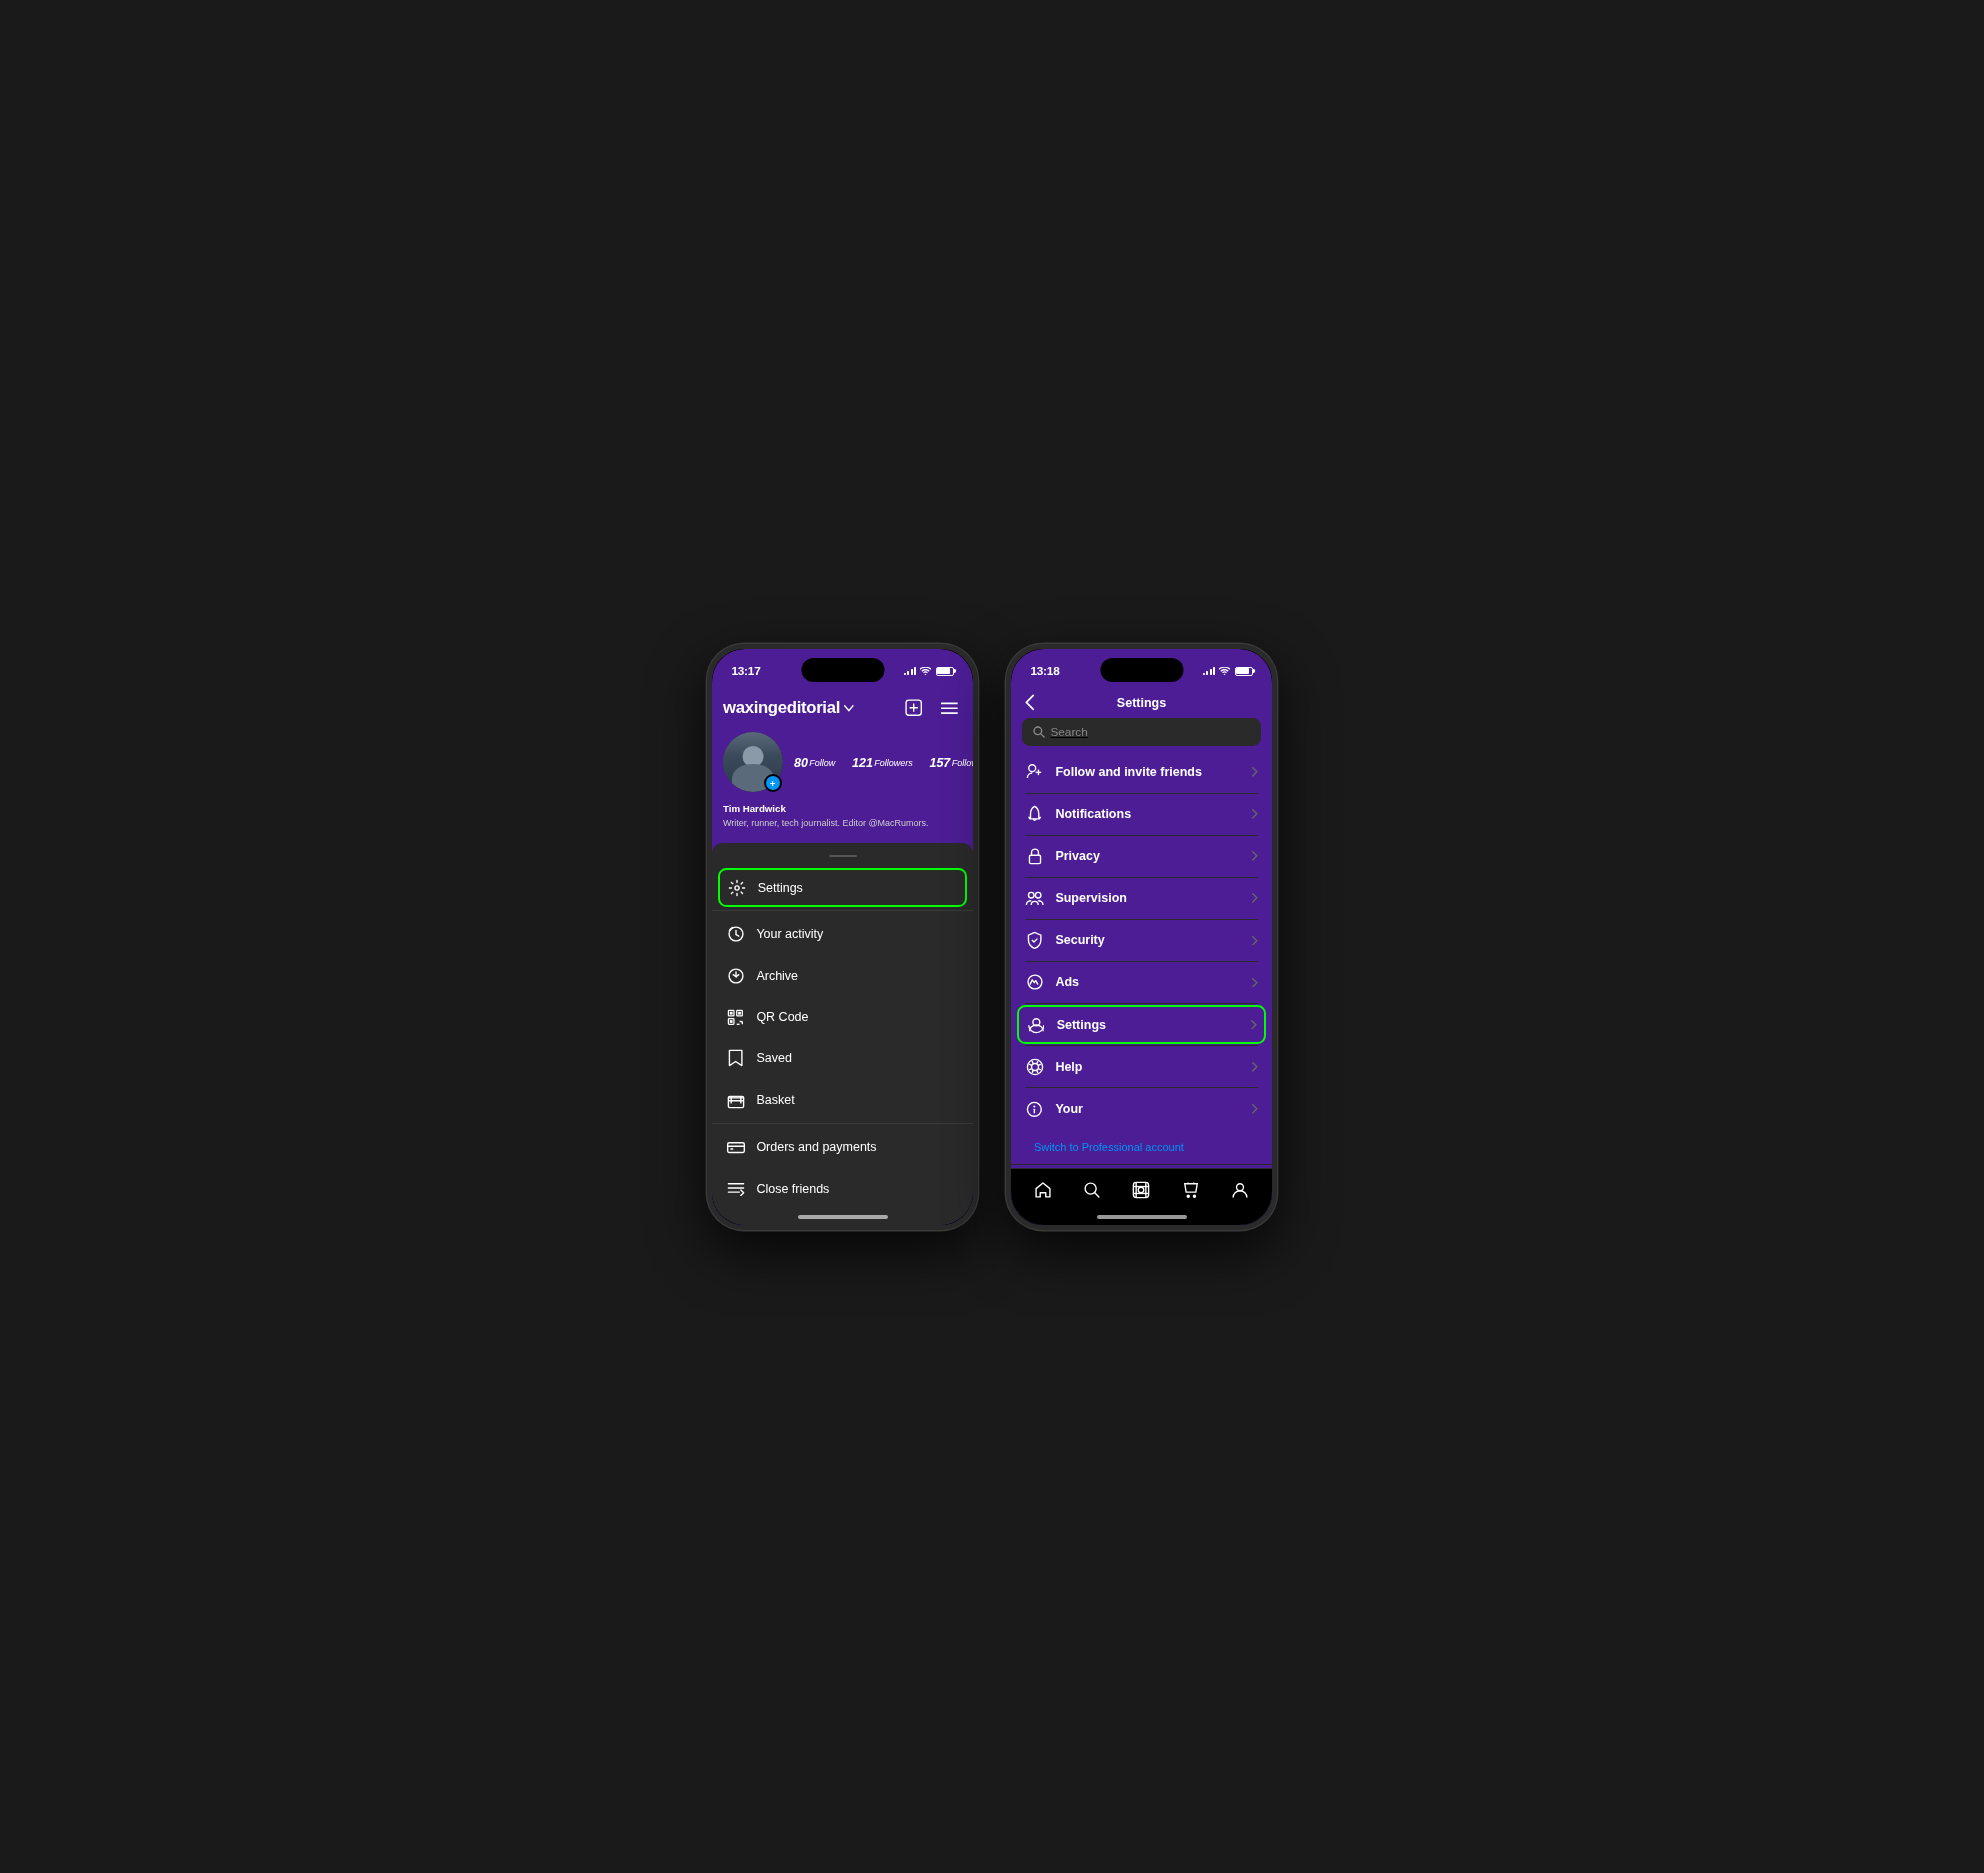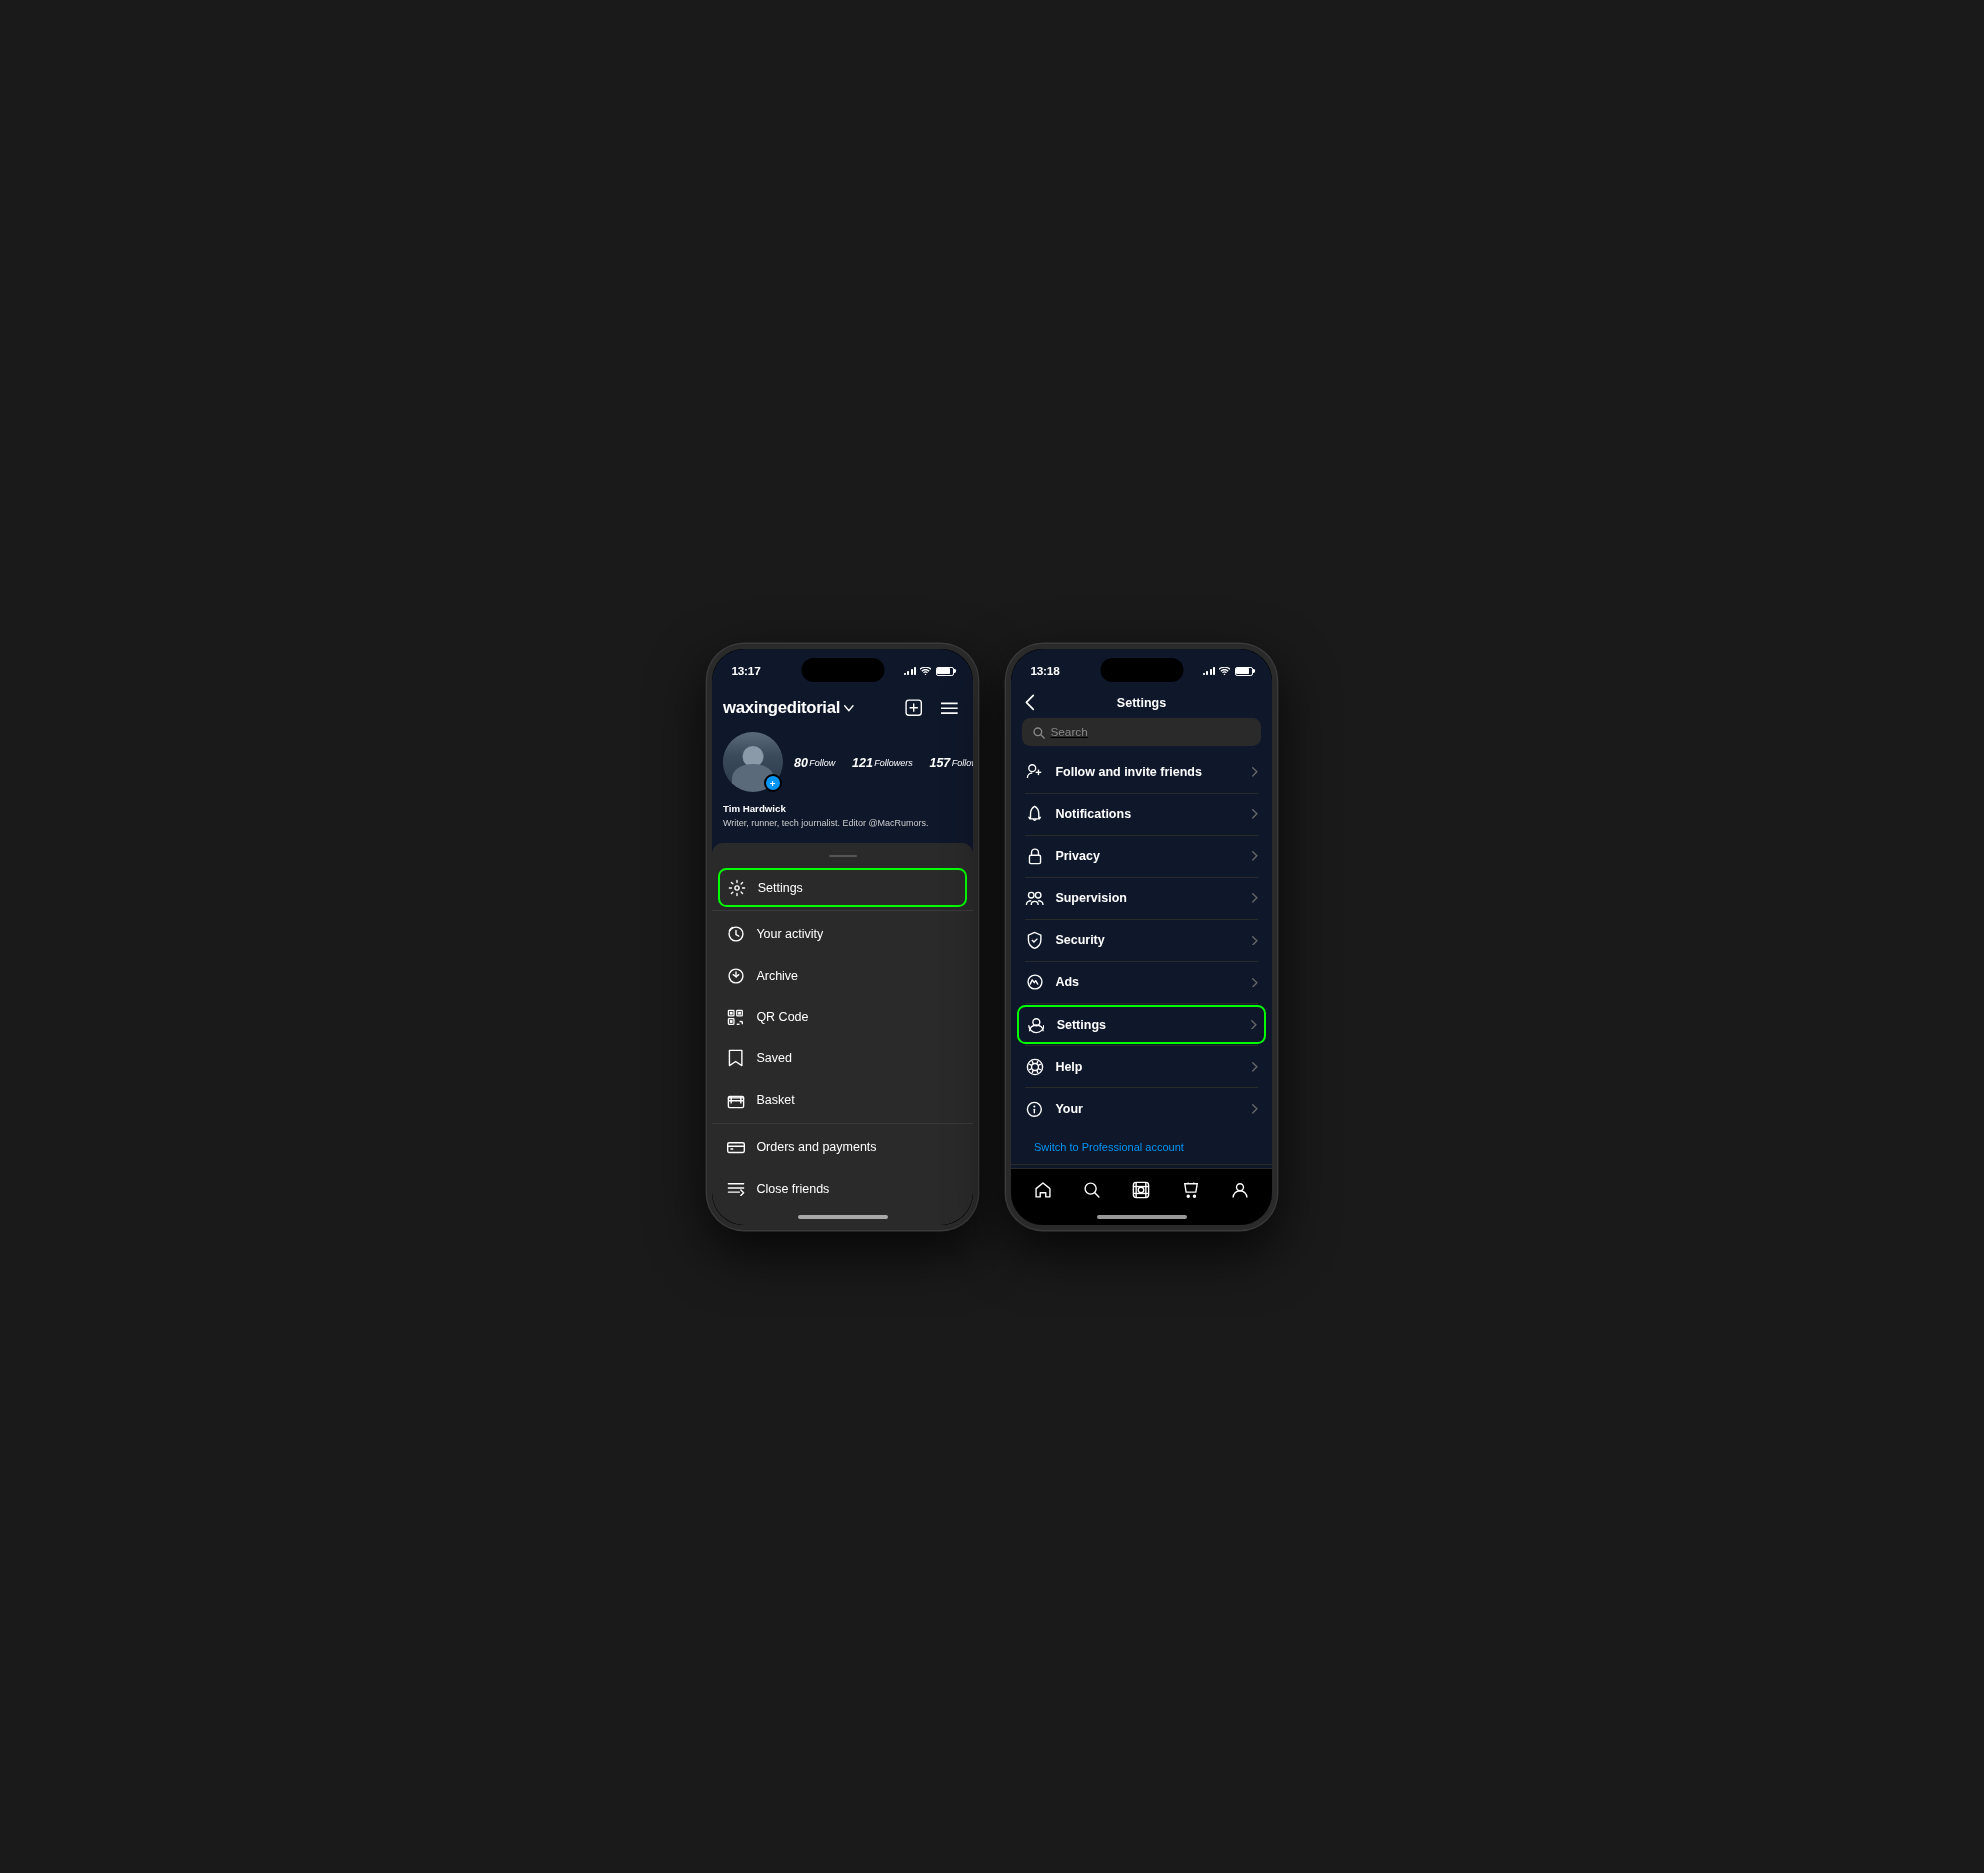--- a/index.html
+++ b/index.html
@@ -34,21 +34,21 @@
       right: -8.3px;
       top: 111px;
       width: 4.2px;
       height: 56px;
       background: #2a2a2a;
       border-radius: 0 2.8px 2.8px 0;
     }
     .phone-inner {
       width: 100%;
       height: 100%;
-      background: #0f172a;
+      background: #4c1d95;
       border-radius: 33px;
       overflow: hidden;
       position: relative;
     }
     
     .dynamic-island {
       position: absolute;
       top: 9.7px;
       left: 50%;
       transform: translateX(-50%);
@@ -324,21 +324,21 @@
       font-size: 12.5px;
       font-weight: 600;
       color: #fff;
     }
     .search-bar {
       margin: 0 11px 5.6px;
       background: #2a2a2a;
       border-radius: 8.3px;
       padding: 7px 11px;
       display: flex;
-      align-items: flex-end;
+      align-items: center;
       gap: 5.6px;
       text-decoration: underline;
     }
     .search-text {
       color: #888;
       font-size: 11.8px;
     }
 
     .settings-list {
       overflow-y: auto;

